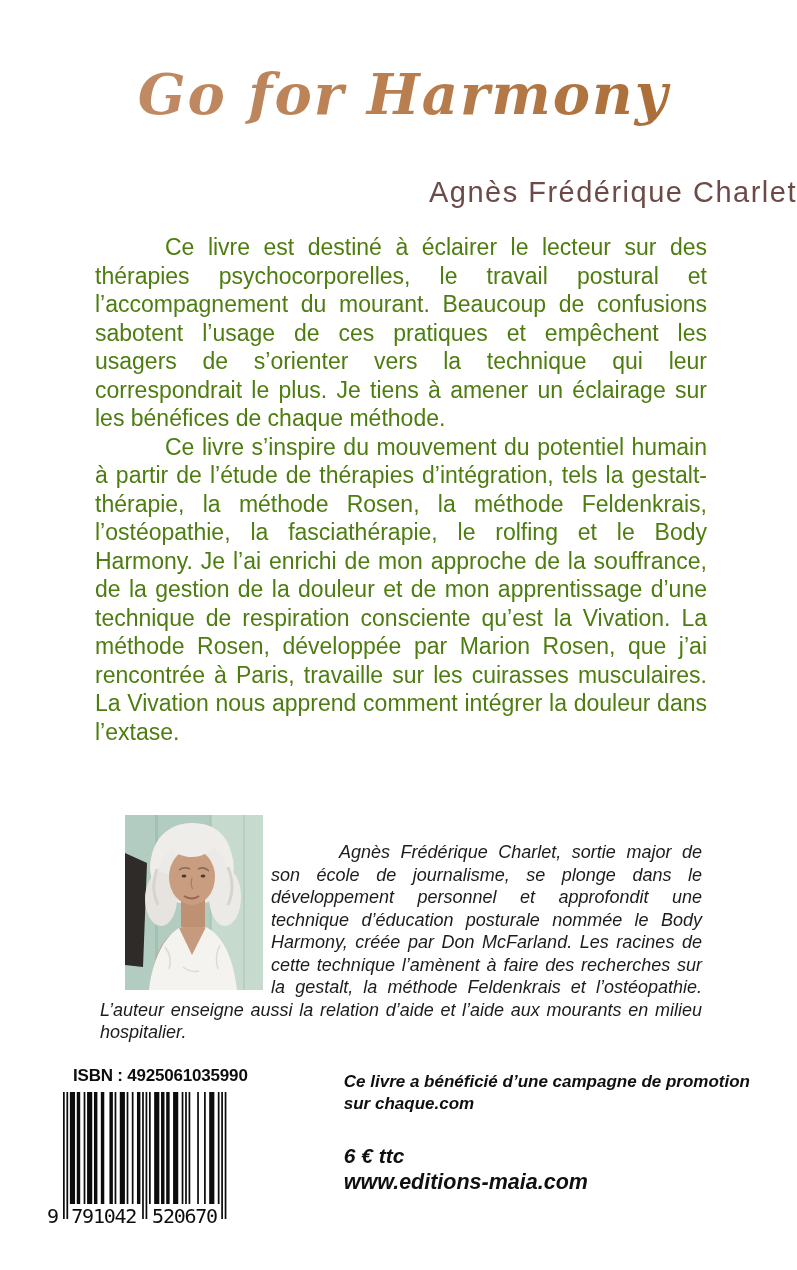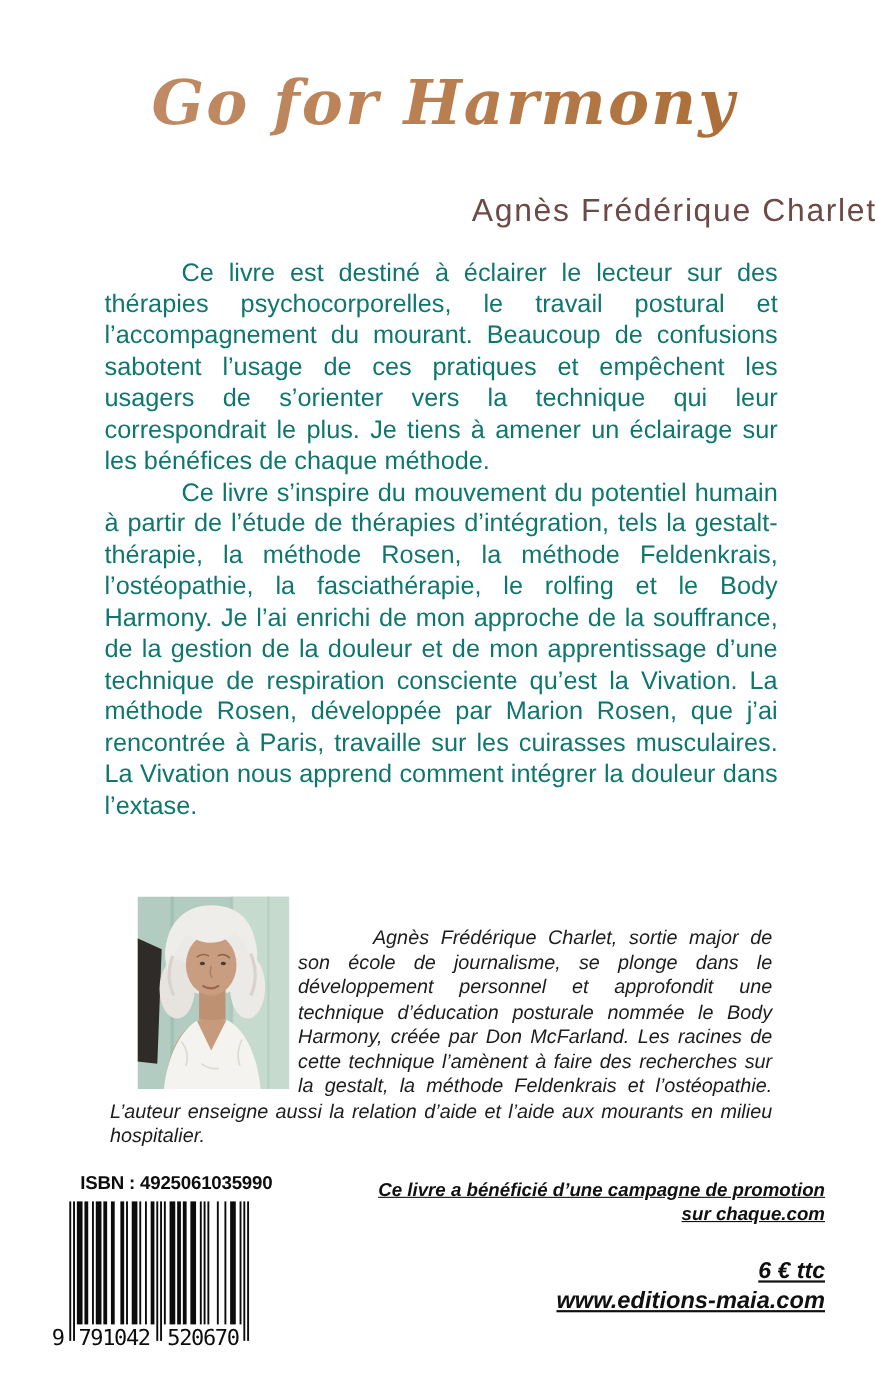--- a/index.html
+++ b/index.html
@@ -27,21 +27,21 @@
   .author{
     position:absolute; top:176px; left:0; width:100%;
     text-align:right; margin:0;
     font-size:29px; font-weight:normal; letter-spacing:1.5px;
     color:#6d4a47;
   }
   
   .synopsis{
     position:absolute; top:233px; left:95px; width:612px;
     font-size:23px; line-height:28.5px; text-align:justify;
-    color:#0f766e;
+    color:#4d7c0f;
   }
   .synopsis p{margin:0; text-indent:70px;}
   
   .bio{
     position:absolute; top:836px; left:95px; width:612px;
     font-size:18px; line-height:22.5px; font-style:italic;
     text-align:justify; color:#1c1c1c;
   }
   .bio p{margin:5px; text-indent:68px;}
   .photo{
@@ -49,21 +49,21 @@
     margin:-26px 8px 4px 25px;
   }
   .photo svg{display:block; width:138px; height:175px;}
   
   .isbn{
     position:absolute; left:73px; top:1066px;
     font-size:17px; font-weight:600; letter-spacing:-0.2px; color:#0d0d0d;
   }
   .barcode{position:absolute; left:46px; top:1092px; width:185px; height:135px;}
   .footer-right{
-    position:absolute; right:47px; top:1071px; text-align:right; color:#101010;text-decoration:underline;
+    position:absolute; right:47px; top:1071px; text-align:left; color:#101010;
   }
   .promo{margin:0; font-size:17px; line-height:22px; font-weight:bold; font-style:italic;}
   .participation{margin:14px 0 0; font-size:16.5px; font-style:italic; font-weight:normal;}
   .price{margin:29px 0 0; font-size:21px; font-weight:bold; font-style:italic;}
   .website{margin:2px 0 0; font-size:21.5px; font-weight:bold; font-style:italic;}
 </style>
 </head>
 <body>
 
 <div class="cover">

